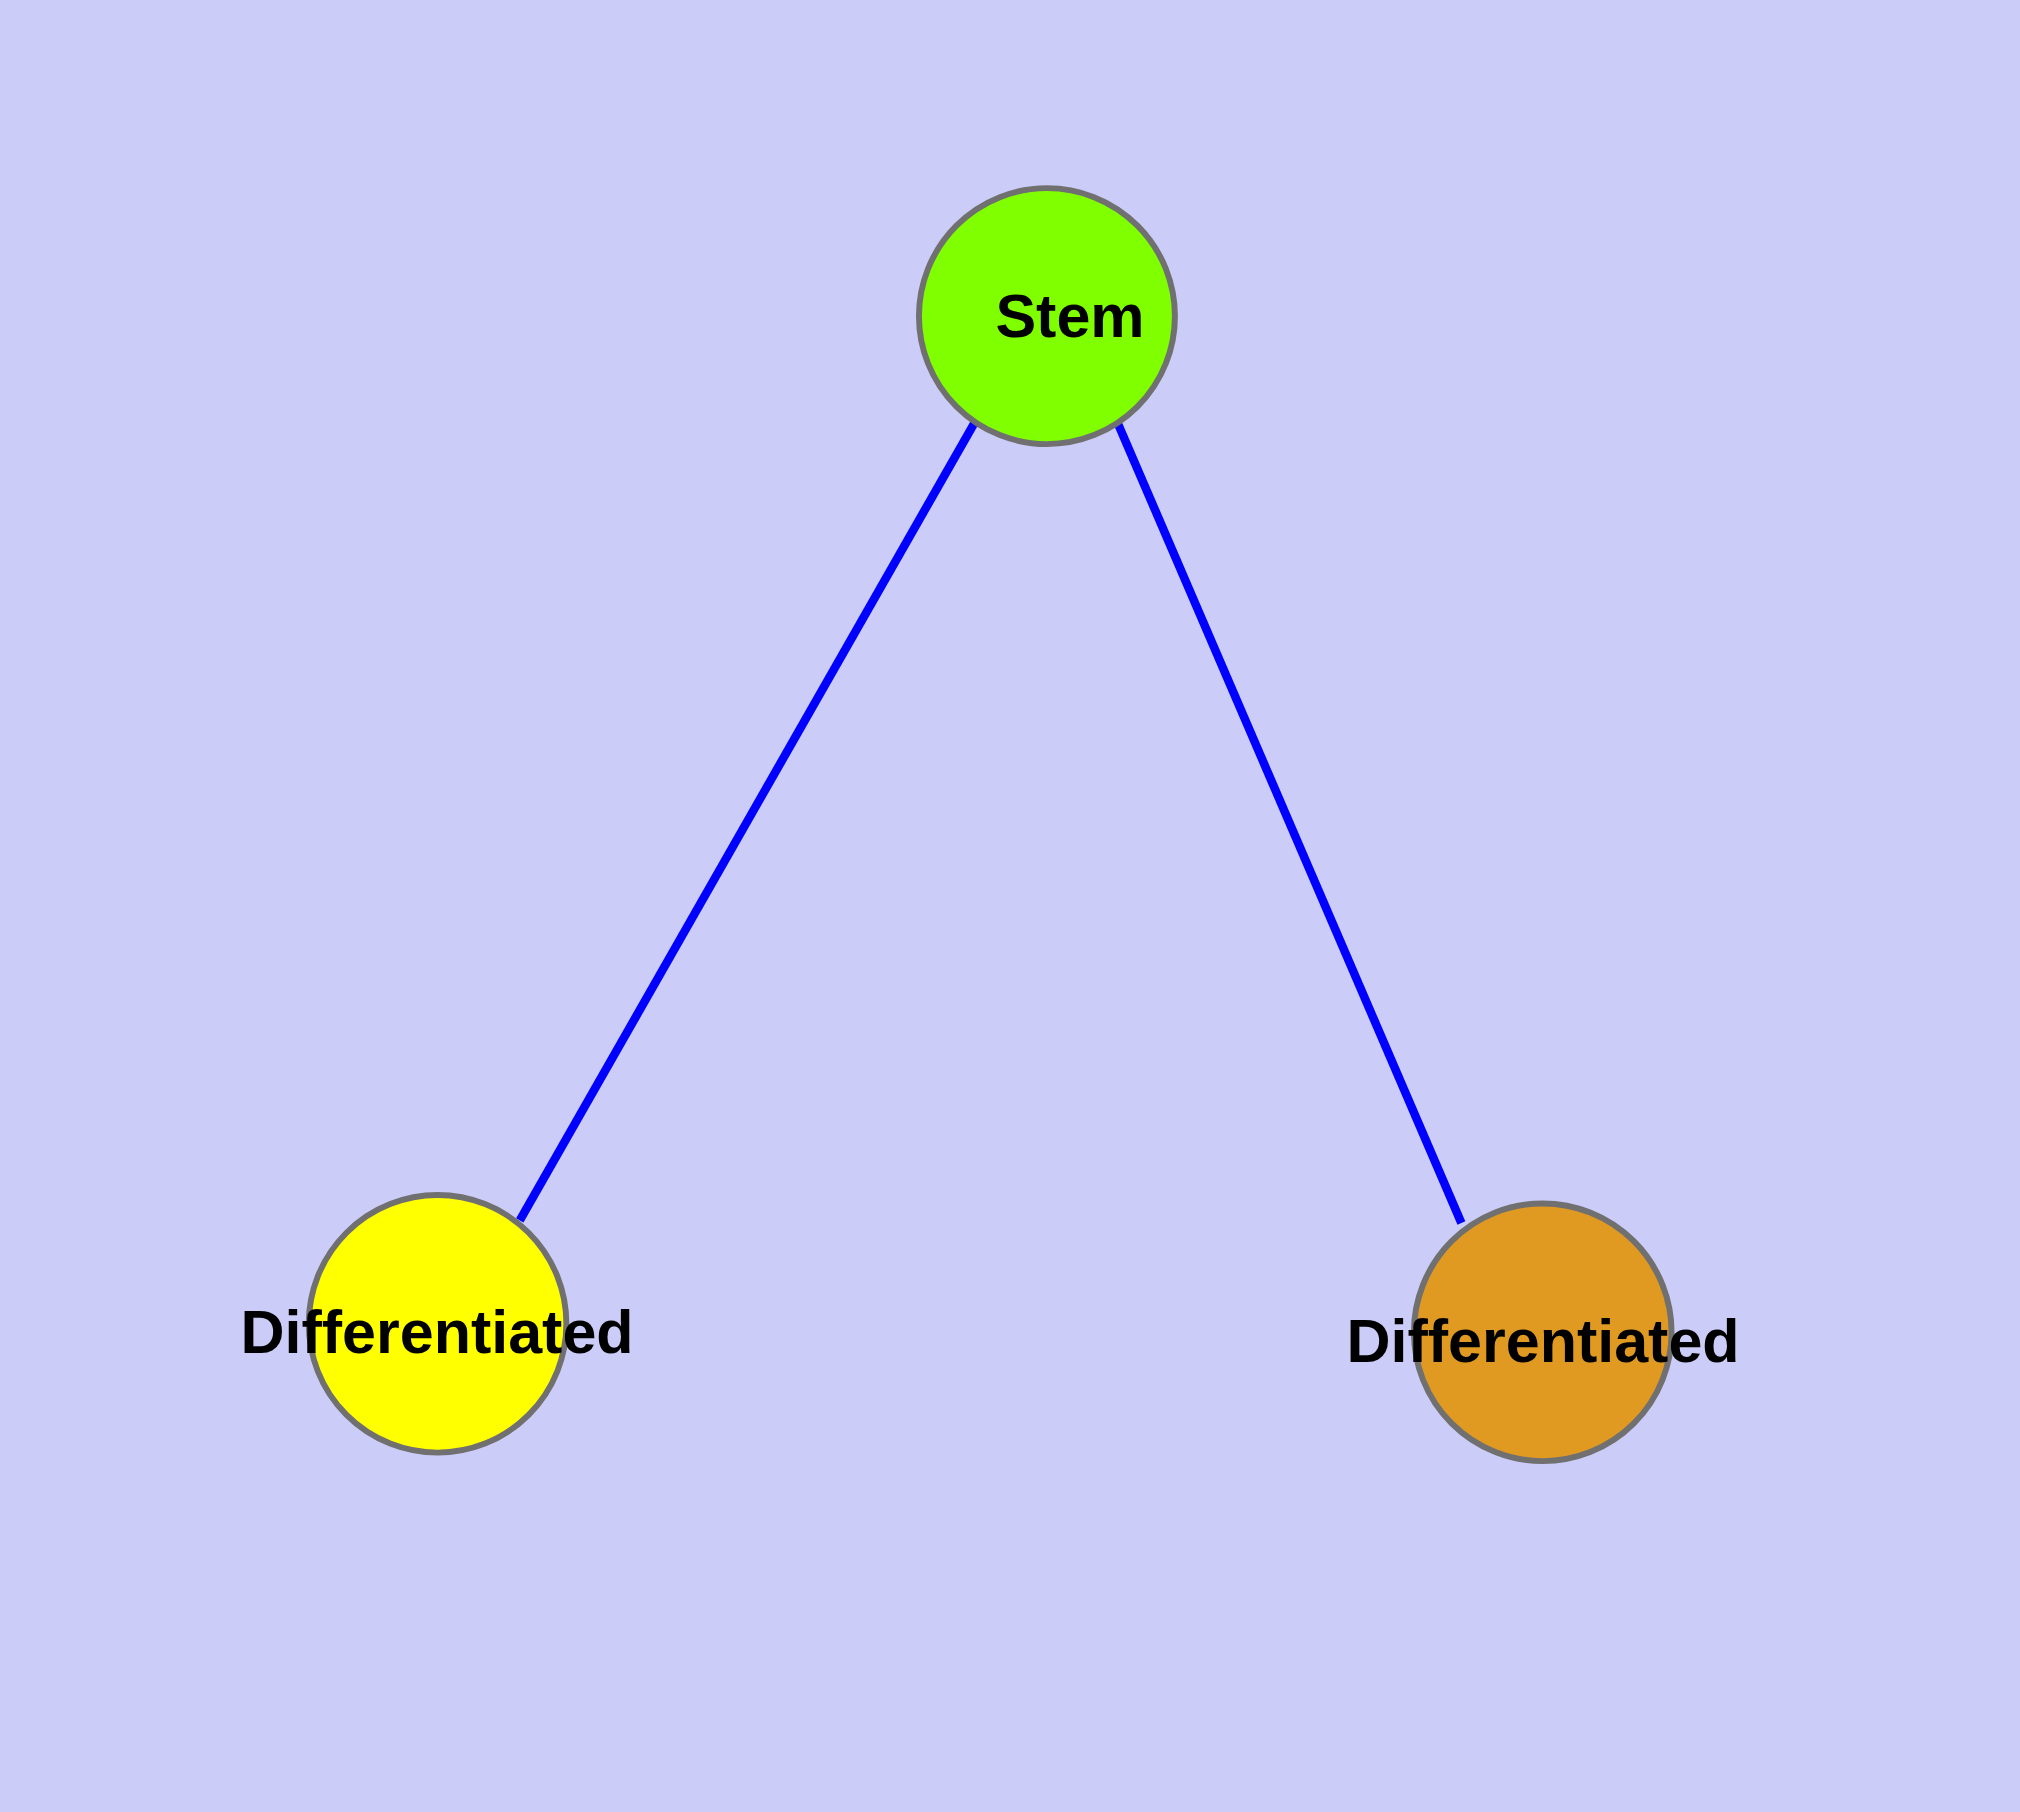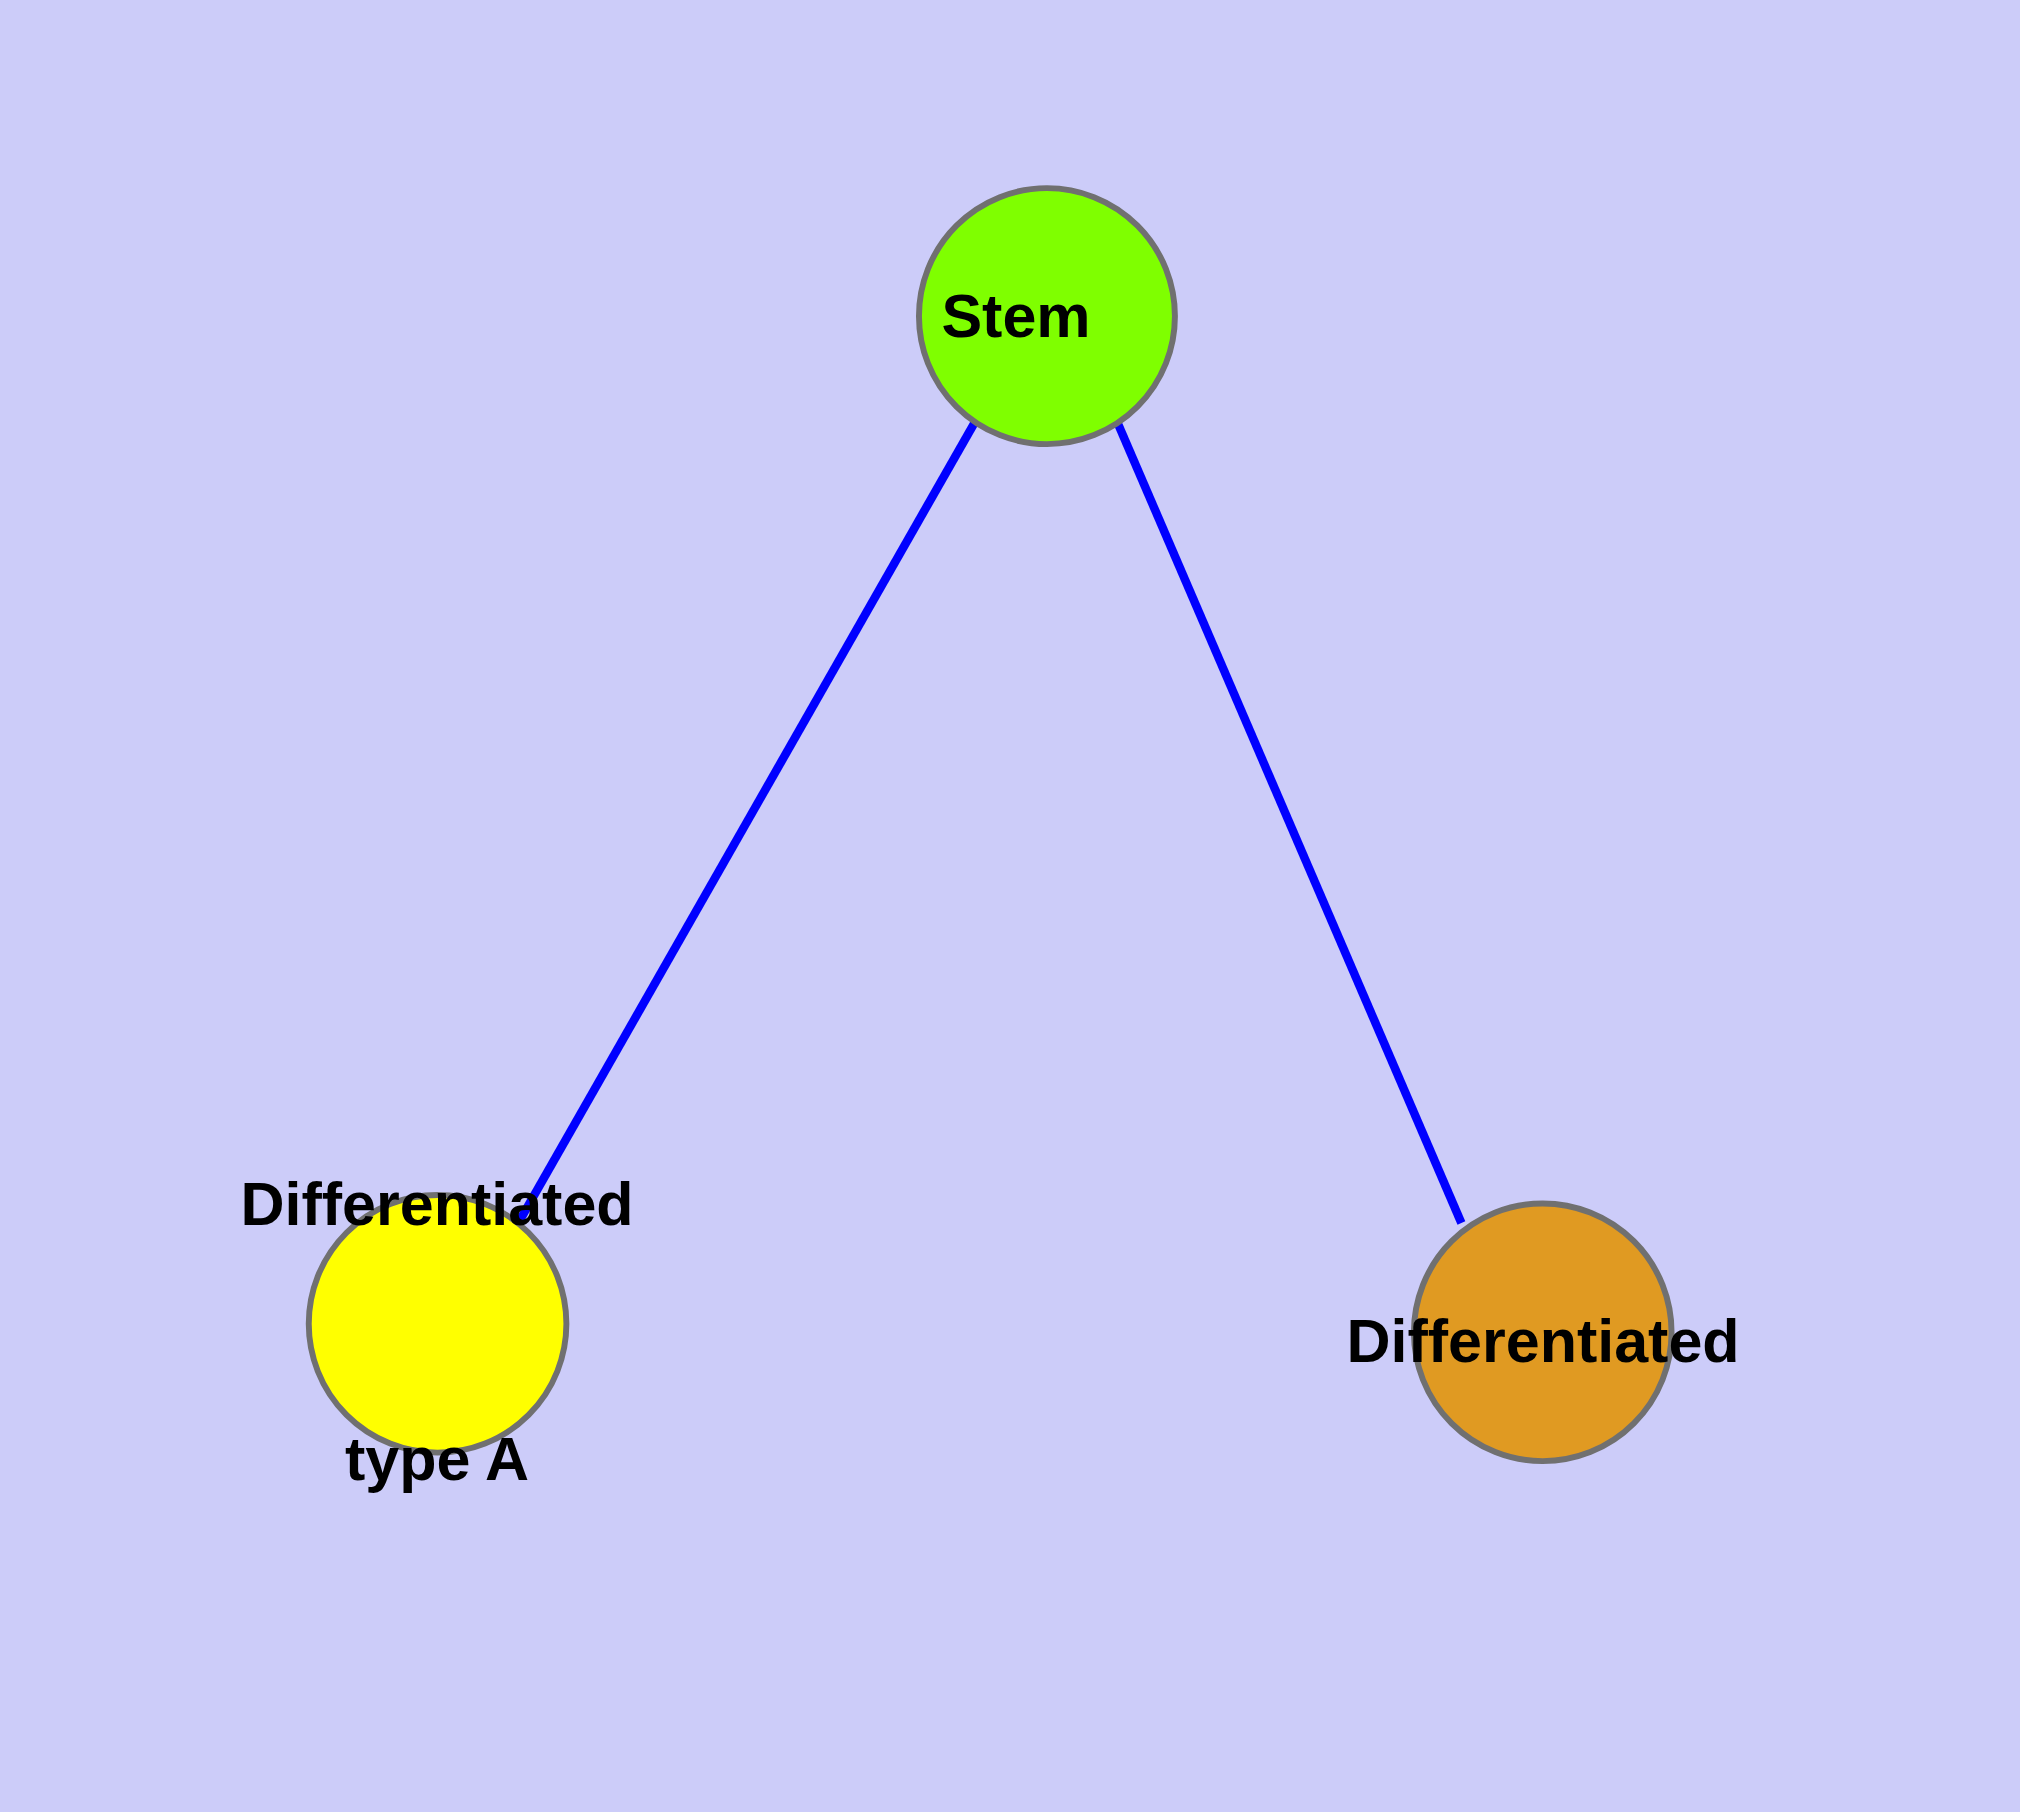--- a/index.html
+++ b/index.html
@@ -49,25 +49,24 @@
       <line x1="1318" y1="498" x2="1724" y2="1443" stroke="#0000ff" stroke-width="10" stroke-linecap="butt"></line>
     </g>
 
     <g>
       <circle cx="1235" cy="373" r="151" fill="#7fff00" stroke="#707070" stroke-width="7"></circle>
       <circle cx="516" cy="1562" r="152" fill="#ffff00" stroke="#707070" stroke-width="7"></circle>
       <circle cx="1820" cy="1572" r="152" fill="#e09a22" stroke="#707070" stroke-width="7"></circle>
     </g>
   </svg>
 
-  <div class="node-label" style="left:1016px; top:316px;">Stem</div>
+  <div class="node-label" style="left:1070px; top:316px;">Stem</div>
 
   <div class="node-label" style="left:437px; top:1332px;">
     <div>Differentiated</div>
-    <div>type A</div>
   </div>
 
   <div class="node-label" style="left:1543px; top:1341px;">
     <div>Differentiated</div>
   </div>
 
 </div>
 
 
 </body></html>

